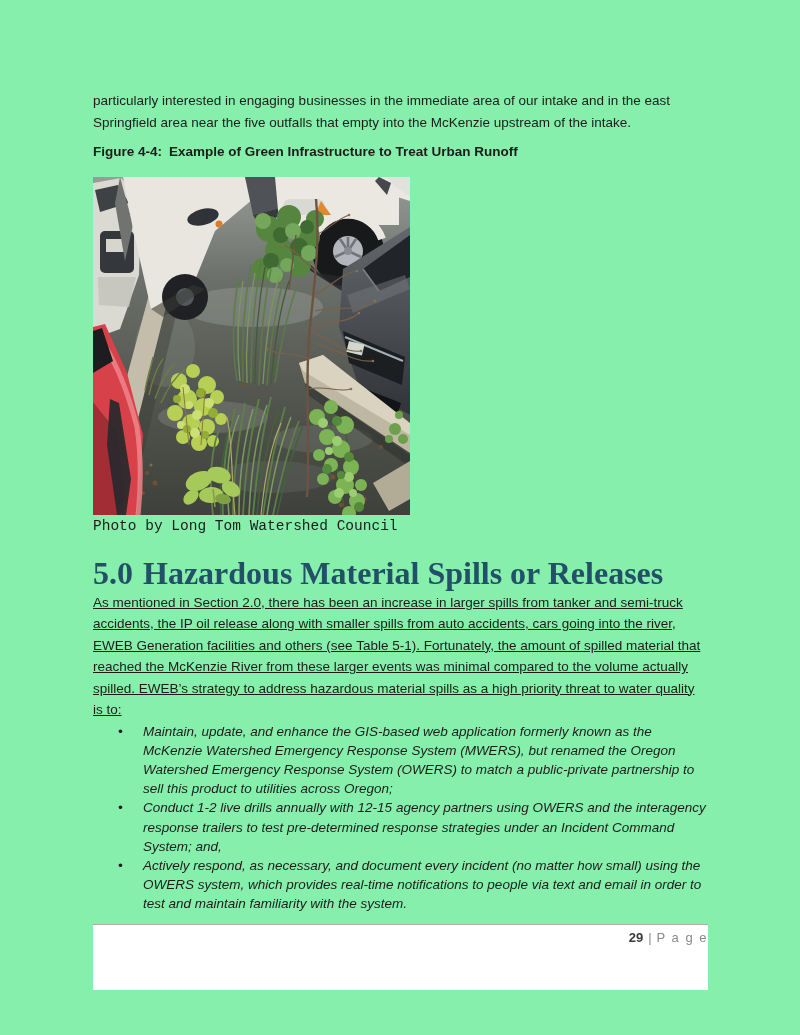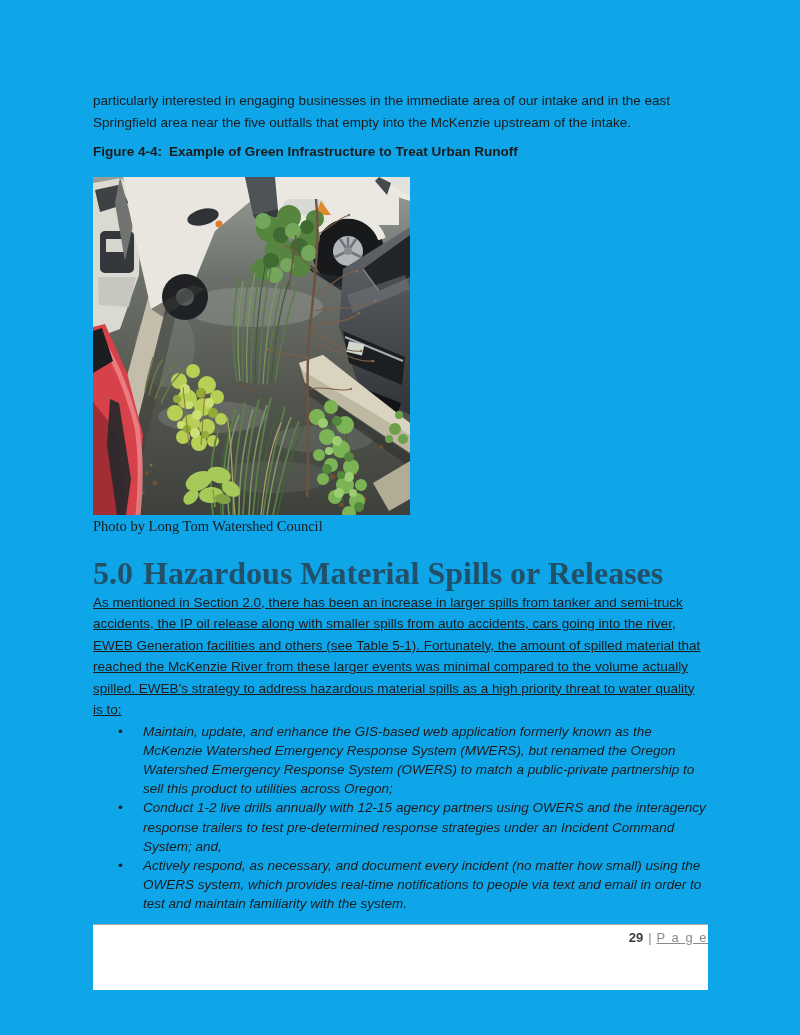--- a/index.html
+++ b/index.html
@@ -1,43 +1,43 @@
 <!DOCTYPE html>
 <html><head>
 <meta charset="utf-8">
 <style>
   html,body { margin:0; padding:0; background:#ffffff; }
   .page {
-    position:relative; width:800px; height:1035px; background:#0ea5e9;
+    position:relative; width:800px; height:1035px; background:#86efac;
     font-family:"Liberation Sans", sans-serif; color:#1c1c1c; overflow:hidden;
   }
   .content { position:absolute; left:93px; top:90px; width:615px; }
   .body-text { font-size:13.5px; line-height:21.5px; margin:0; }
   .fig-caption { margin-top:8px; font-size:13.5px; line-height:21.5px; font-weight:bold; }
   .fig-caption .cap-title { margin-left:7px; }
   .photo-wrap { margin-top:14px; width:317px; height:338px; }
   .photo-wrap svg { display:block; }
-  .credit { margin-top:2px; font-family:Liberation Serif, serif; font-size:14.5px; line-height:18px; }
+  .credit { margin-top:2px; font-family:Liberation Mono, monospace; font-size:14.5px; line-height:18px; }
   h1.section-heading {
     margin:23px 0 0 0; font-family:"Liberation Serif", serif; font-weight:700;
     font-size:32px; line-height:31px; color:#215068;
   }
   h1.section-heading .h-num { display:inline-block; min-width:50px; }
   .section-intro { margin-top:3px;text-decoration:underline; }
   ul.bullets { margin:1px 0 0 0; padding:0 0 0 50px; list-style:none; }
   ul.bullets li { position:relative; font-size:13.5px; line-height:19.2px;font-style:italic; }
   ul.bullets li::before { content:"\2022"; position:absolute; left:-25px; top:0; }
   .footer {
     position:absolute; left:93px; top:924px; width:615px; height:60px;
     border-top:1px solid #adadad; background:#ffffff;
     text-align:right; padding-top:5px; font-size:13px;
   }
   .footer .pg-num { color:#3a3a3a; font-weight:bold; }
   .footer .pg-sep { color:#8a8a8a; margin:0 5px; }
-  .footer .pg-word { color:#8a8a8a; letter-spacing:1.5px;text-decoration:underline; }
+  .footer .pg-word { color:#8a8a8a; letter-spacing:1.5px; }
 </style>
 </head>
 <body>
 
 <div class="page">
   <div class="content">
 
     <p class="body-text">particularly interested in engaging businesses in the immediate area of our intake and in the east Springfield area near the five outfalls that empty into the McKenzie upstream of the intake.</p>
 
     <p class="fig-caption"><span>Figure 4-4:</span><span class="cap-title">Example of Green Infrastructure to Treat Urban Runoff</span></p>

